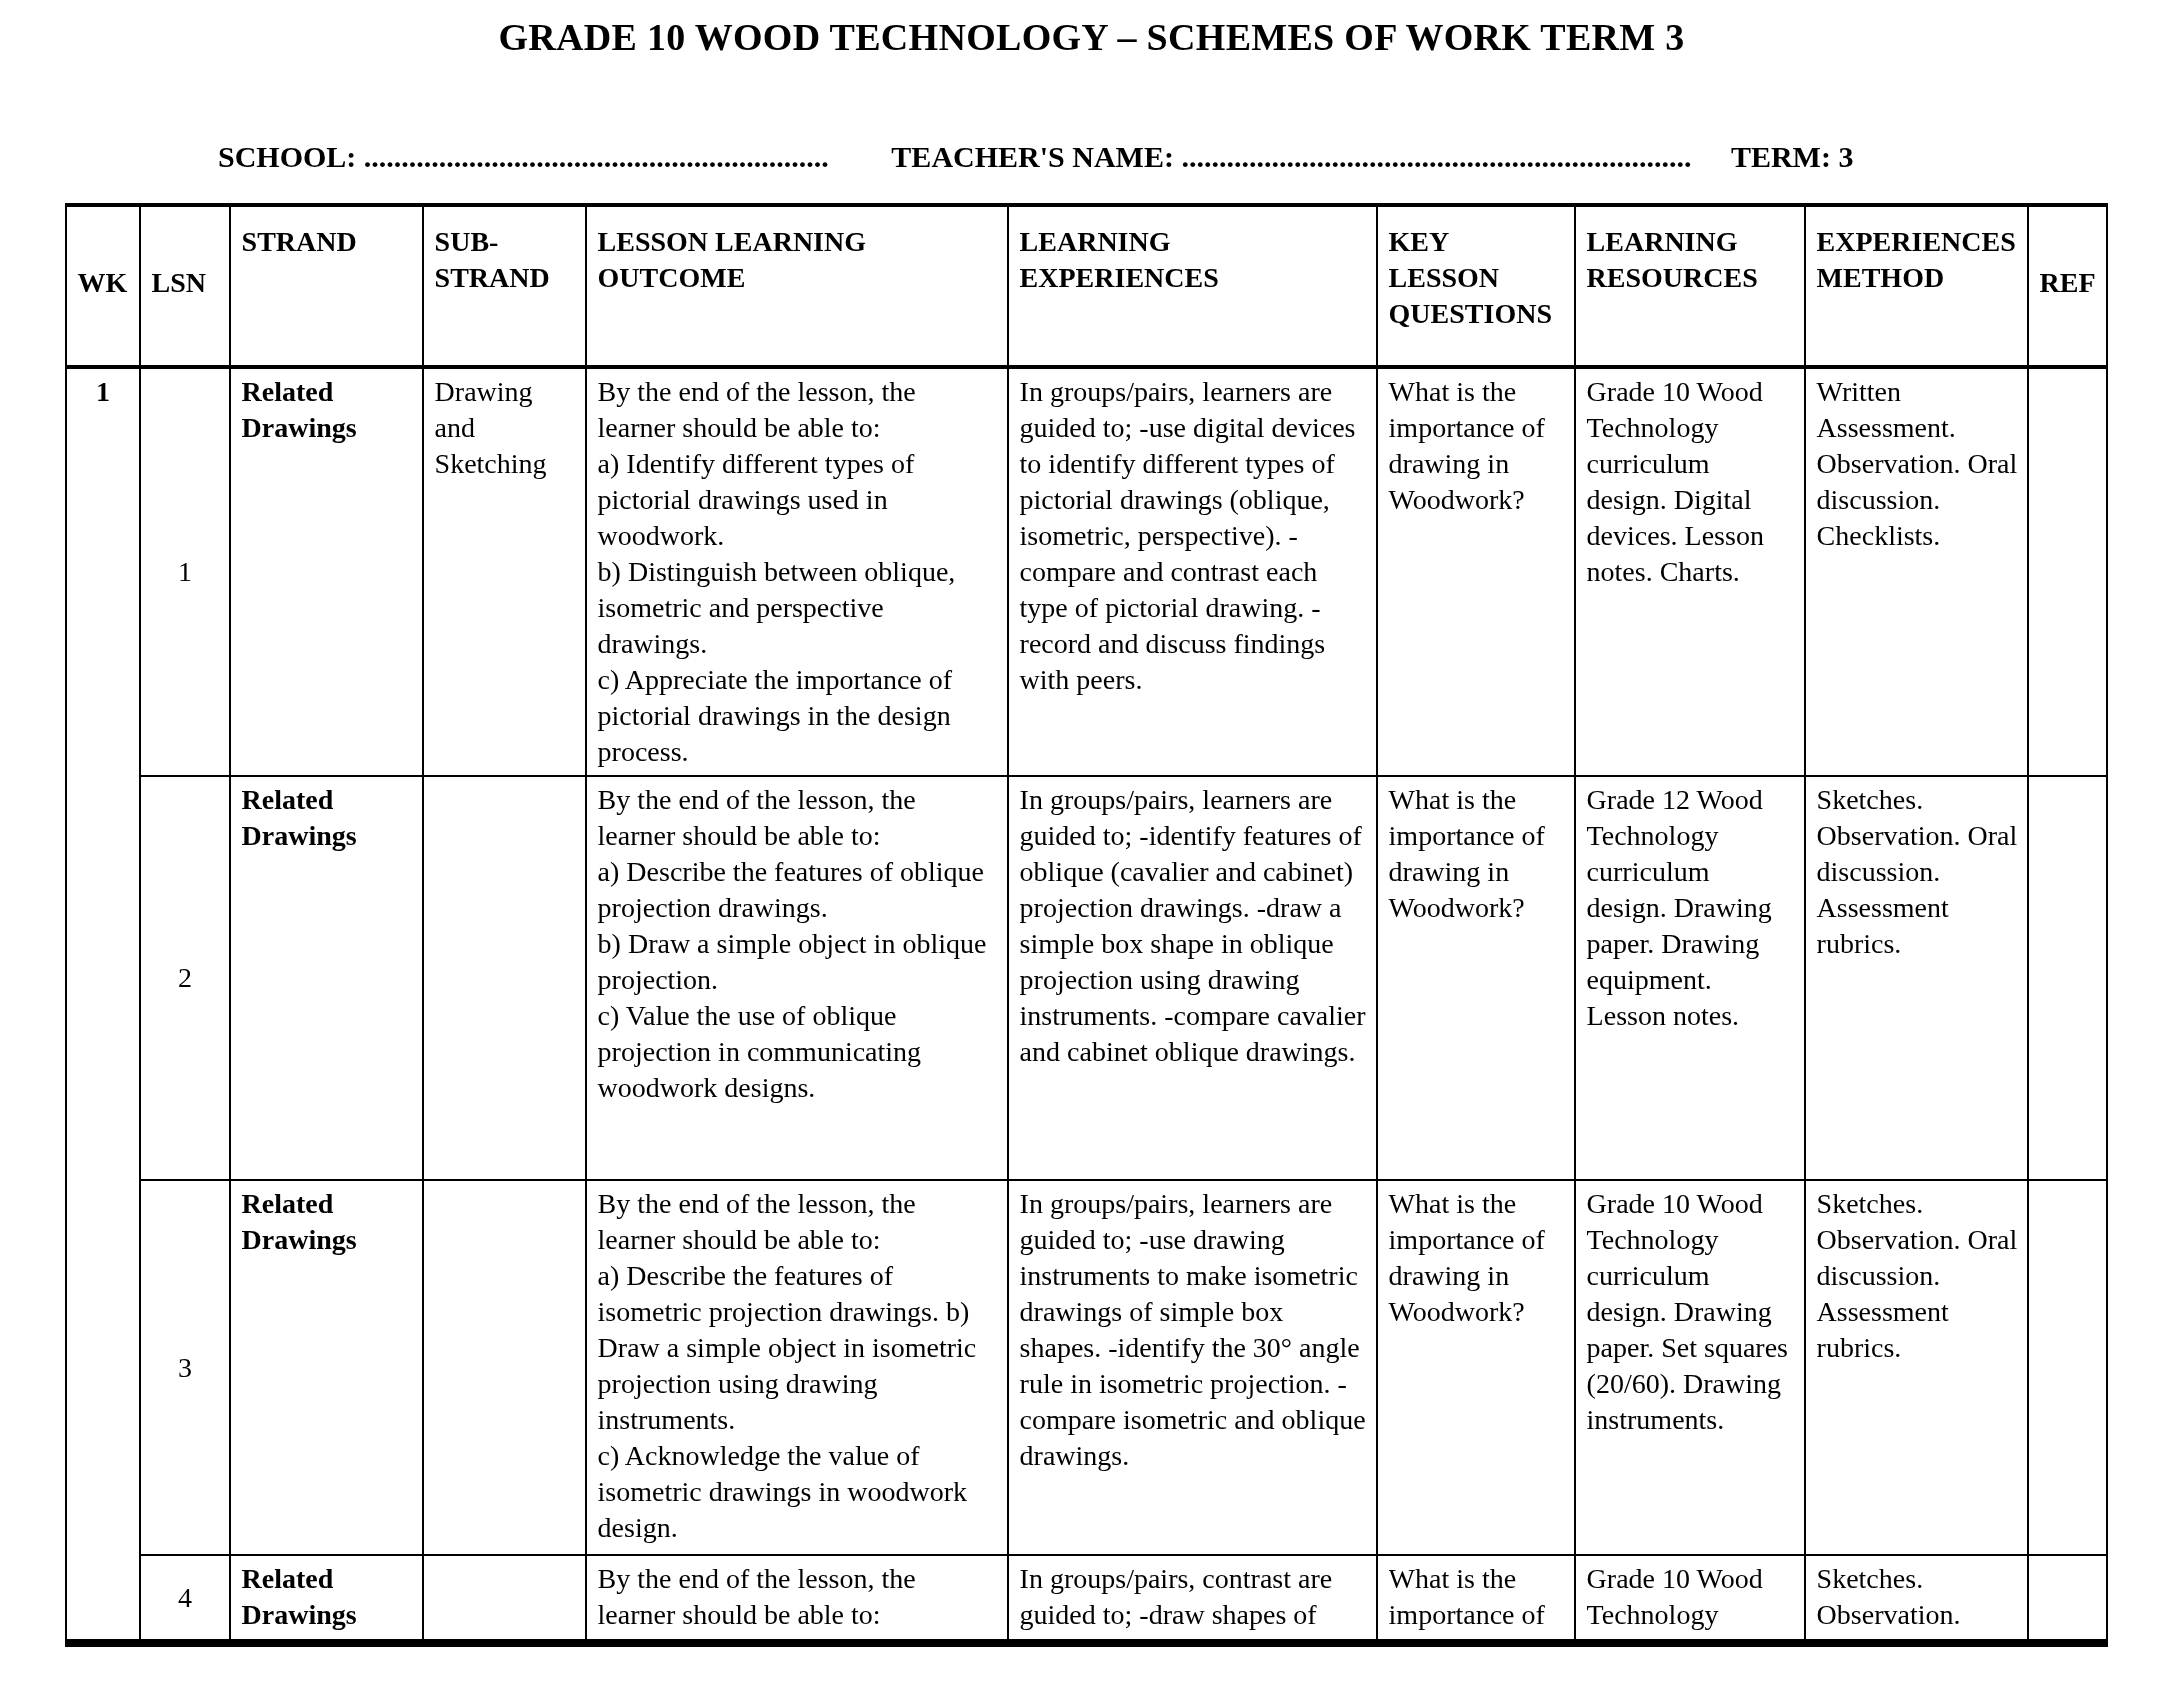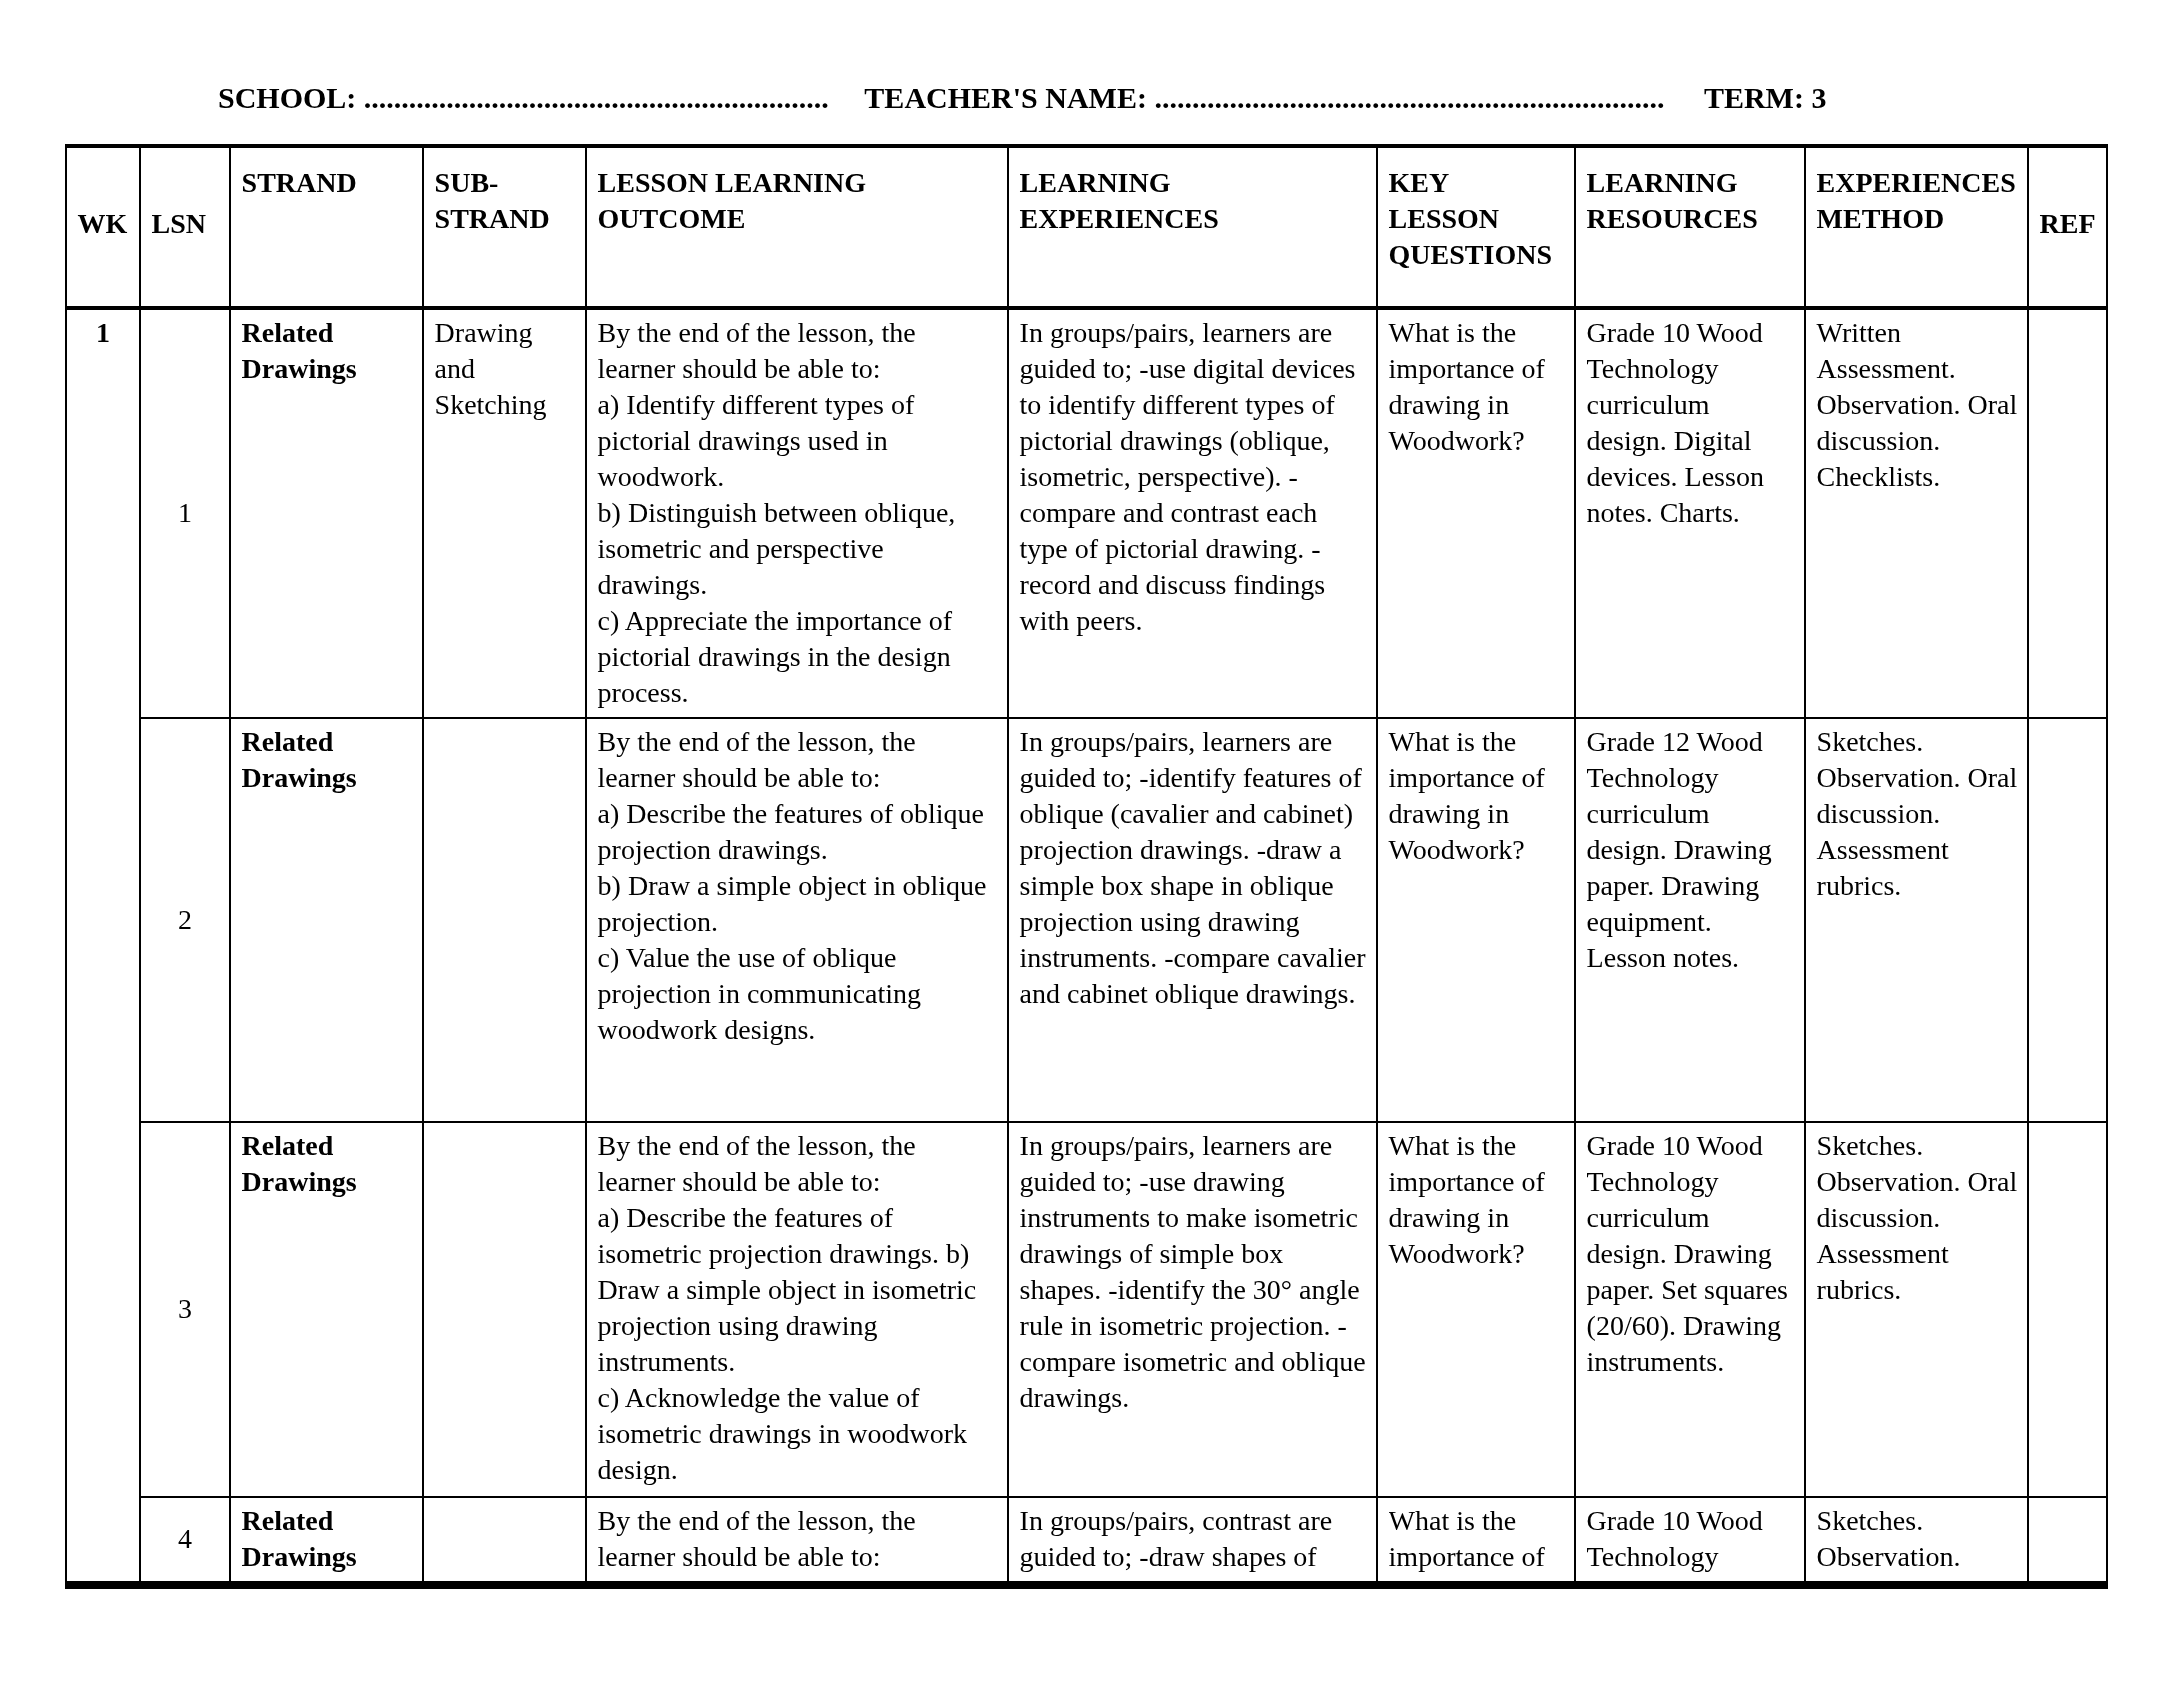--- a/index.html
+++ b/index.html
@@ -19,21 +19,21 @@
     font-size: 38px;
     letter-spacing: 0.3px;
   }
   .subheader {
     margin: 81px 0 0 218px;
     font-weight: bold;
     font-size: 30px;
     white-space: nowrap;
   }
   .subheader .seg { display: inline-block; }
-  .seg-teacher { margin-left: 28px; }
+  .seg-teacher { margin-left: 55px; }
   .seg-term { margin-left: 32px; }
   table.schemes {
     margin: 29px 0 0 65px;
     width: 2040px;
     table-layout: fixed;
     border-collapse: collapse;
     border-top: 4.6px solid #000;
     border-bottom: 8px solid #000;
     border-left: 2.6px solid #000;
     border-right: 2.6px solid #000;
@@ -62,20 +62,21 @@
   tr.r3 { height: 375px; }
   tr.r4 { height: 88px; }
   tr.hdr { height: 162px; }
   tr.r4 .cellclip { max-height: 74px; overflow: hidden; }
 </style>
 </head>
 <body>
 
 <div class="page">
 
+  <div class="doc-title">GRADE 10 WOOD TECHNOLOGY – SCHEMES OF WORK TERM 3</div>
 
   <div class="subheader">
     <span class="seg"><span>SCHOOL: </span><span>..............................................................</span></span>
     <span class="seg seg-teacher"><span>TEACHER'S NAME: </span><span>....................................................................</span></span>
     <span class="seg seg-term">TERM: 3</span>
   </div>
 
   <table class="schemes">
     <colgroup>
       <col style="width:74px">

